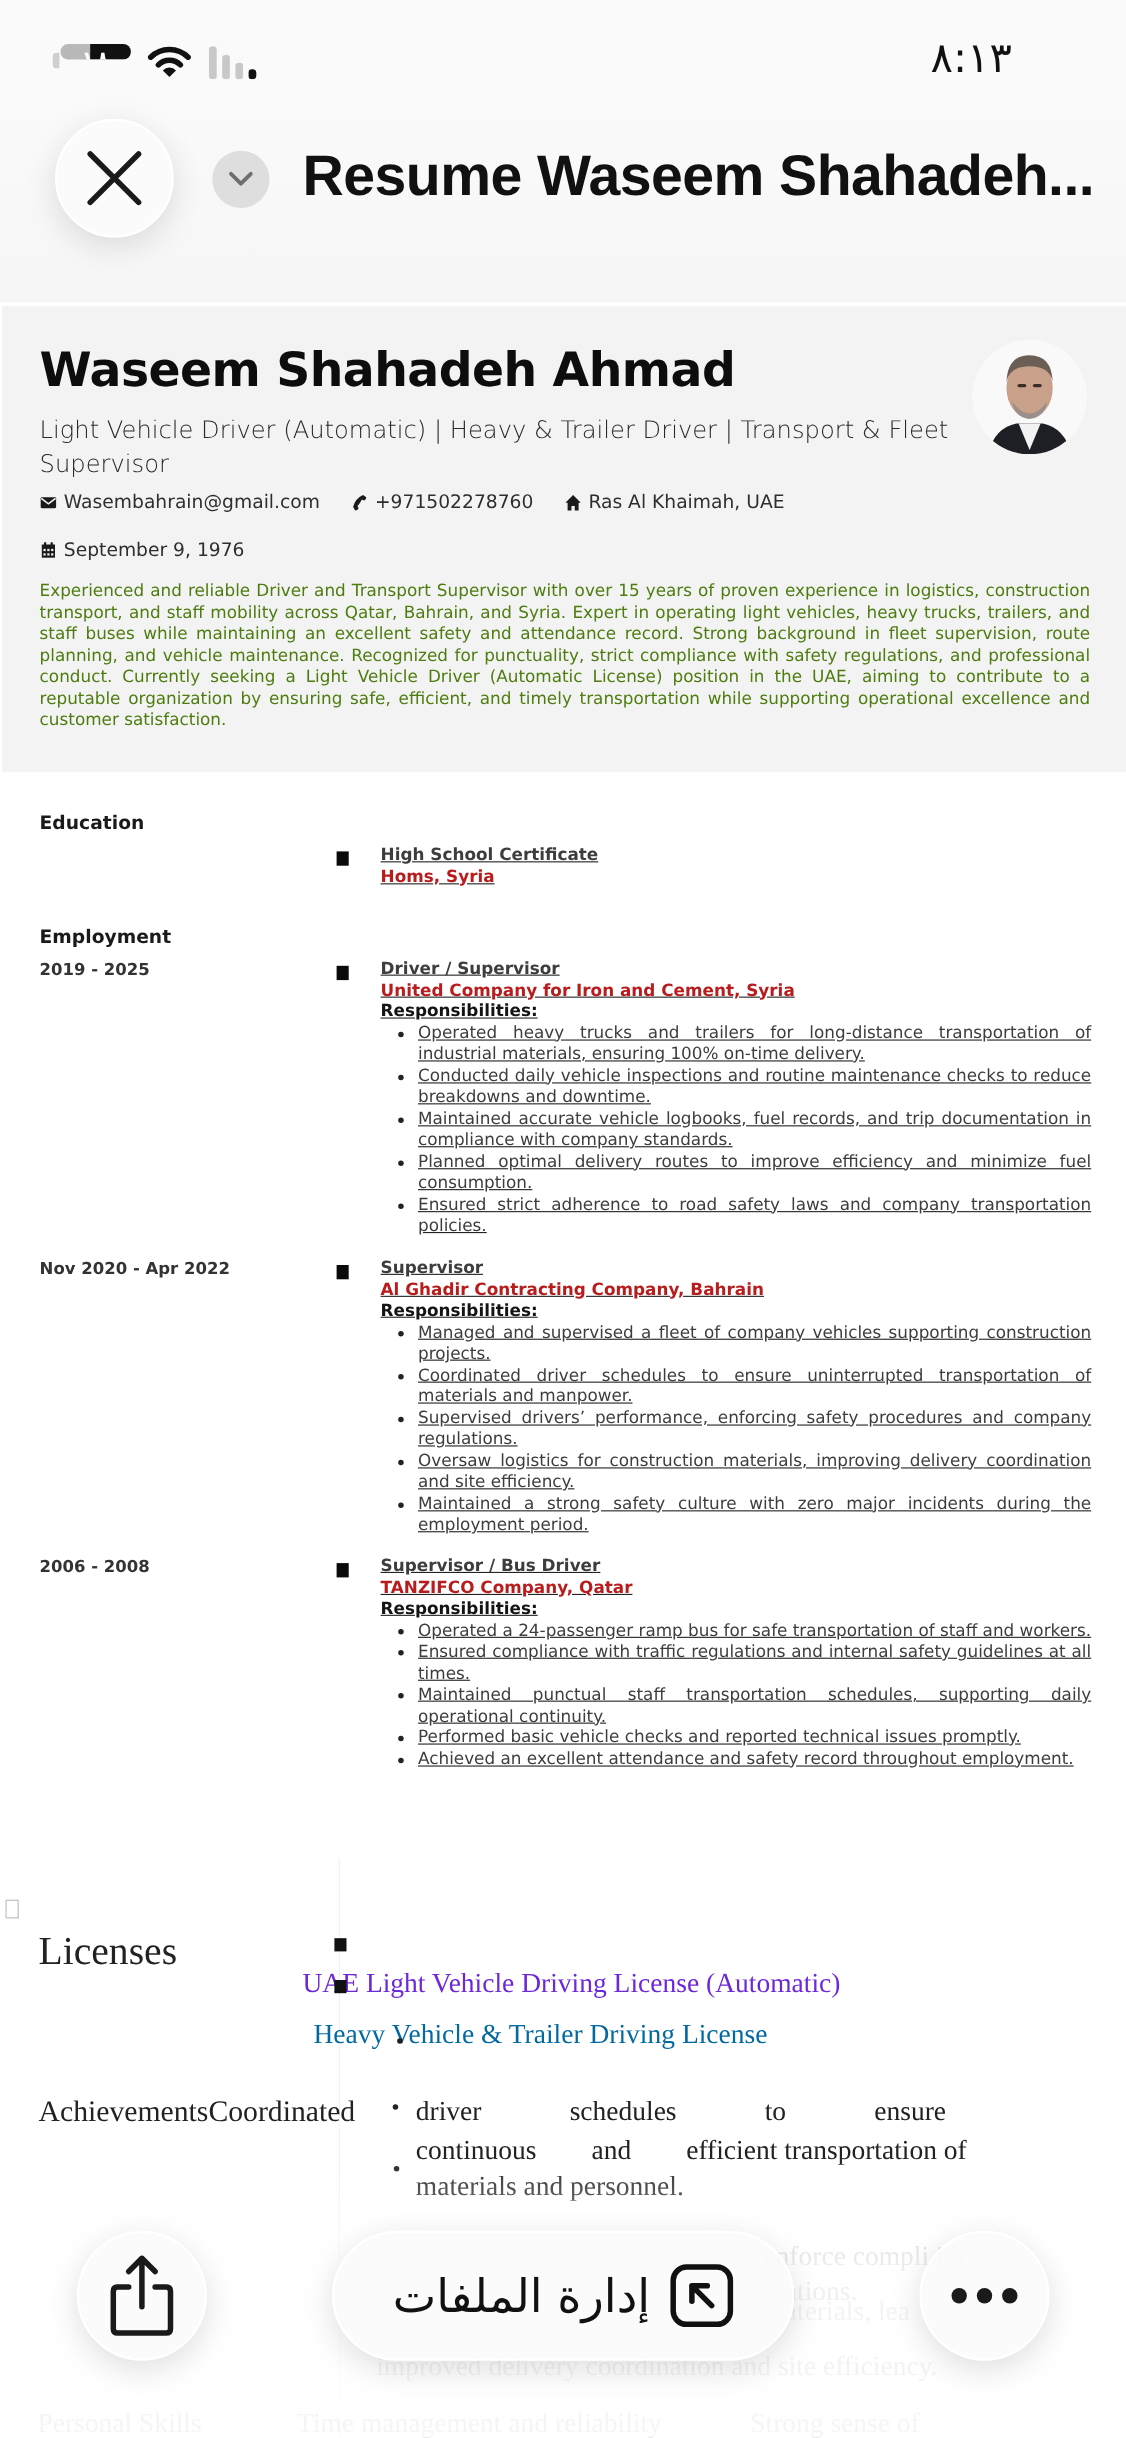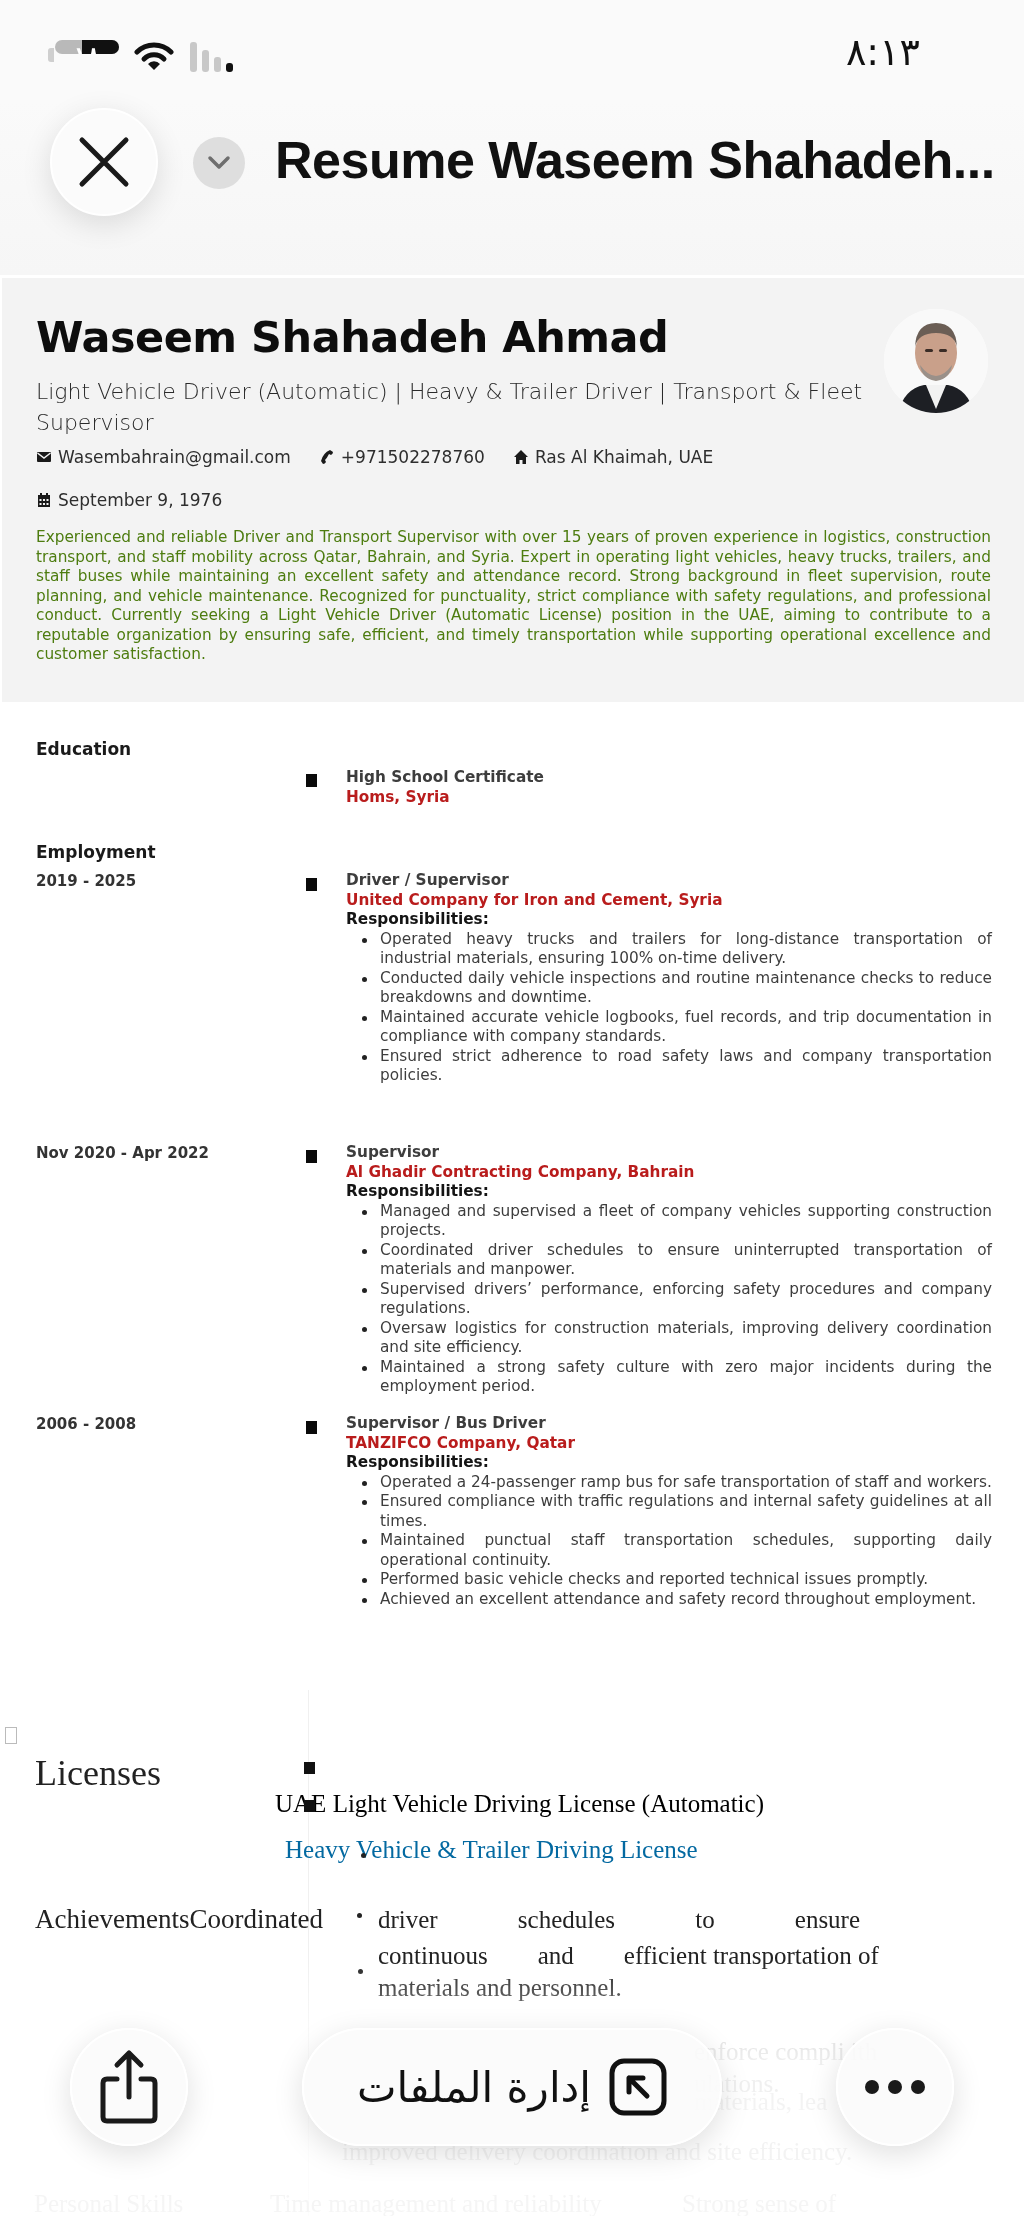--- a/index.html
+++ b/index.html
@@ -30,35 +30,35 @@
     .contact-row { position: absolute; left: 36px; font-size: 17px; color: #2e2e2e; font-family: "DejaVu Sans", sans-serif; display: flex; align-items: center; gap: 6px; white-space: nowrap; }
     .contact-row .ic { display: inline-block; width: 16px; height: 16px; }
     .contact-row .gap { width: 16px; }
     .summary { position: absolute; left: 36px; top: 528px; width: 955px; font-size: 15.3px; line-height: 19.5px; color: #4d7c0f; text-align: justify; font-family: "DejaVu Sans", sans-serif; }
 
     
     .divider-v { position: absolute; left: 308px; top: 1690px; width: 1px; height: 526px; background: #f0f0f0; }
     .sec-title { position: absolute; left: 36px; font-size: 17px; font-weight: bold; color: #1a1a1a; font-family: "DejaVu Sans", sans-serif; }
     .date { position: absolute; left: 36px; font-size: 15px; font-weight: bold; color: #333; font-family: "DejaVu Sans", sans-serif; }
     .sq { position: absolute; left: 306px; width: 11px; height: 13px; background: #0a0a0a; }
-    .entry { position: absolute; left: 346px; width: 646px; font-family: "DejaVu Sans", sans-serif; font-size: 15.3px; line-height: 19.5px; }
+    .entry { position: absolute; left: 346px; width: 646px; font-family: "DejaVu Sans", sans-serif; font-size: 15.3px; line-height: 19.5px; text-decoration: underline; }
     .entry .role { font-weight: bold; color: #3d3d3d; }
     .entry .company { font-weight: bold; color: #b91c1c; }
     .entry .resp { font-weight: bold; color: #141414; }
     .entry ul { list-style: none; margin-left: 0; }
     .entry li { position: relative; padding-left: 34px; color: #3d3d3d; text-align: justify; }
     .entry li::before { content: ""; position: absolute; left: 16px; top: 8px; width: 5px; height: 5px; border-radius: 50%; background: #222; }
 
     
     .serif { font-family: "Liberation Serif", serif; color: #222; }
     .tiny-box { position: absolute; left: 5px; top: 1727px; width: 12px; height: 17px; border: 1px solid #bbb; }
     .lic-title { position: absolute; left: 35px; top: 1752px; font-size: 36px; }
     .lic-sq1 { position: absolute; left: 304px; top: 1762px; width: 11px; height: 12px; background: #111; }
     .lic-sq2 { position: absolute; left: 304px; top: 1800px; width: 11px; height: 12px; background: #111; }
-    .lic1 { position: absolute; left: 275px; top: 1790px; font-size: 25px; color: #000000; }
+    .lic1 { position: absolute; left: 275px; top: 1790px; font-size: 25px; color: #6d28d9; }
     .lic2 { position: absolute; left: 285px; top: 1836px; font-size: 25px; color: #0369a1; }
     .lic-dot { position: absolute; left: 361px; top: 1853px; width: 5px; height: 5px; border-radius: 50%; background: #222; }
     .ach-title { position: absolute; left: 35px; top: 1904px; font-size: 27px; }
     .ach-dot1 { position: absolute; left: 357px; top: 1913px; width: 5px; height: 5px; border-radius: 50%; background: #222; }
     .ach-dot2 { position: absolute; left: 358px; top: 1969px; width: 5px; height: 5px; border-radius: 50%; background: #222; }
     .ach1 { position: absolute; left: 378px; top: 1904px; width: 482px; font-size: 25px; line-height: 32px; text-align: justify; text-align-last: justify; }
     .ach1b { position: absolute; left: 378px; top: 1940px; width: 560px; font-size: 25px; line-height: 32px; }
     .ach1c { position: absolute; left: 378px; top: 1972px; font-size: 25px; line-height: 32px; }
     .faded { position: absolute; font-size: 25px; color: #bfbfbf; font-family: "Liberation Serif", serif; white-space: nowrap; }
 
@@ -170,20 +170,21 @@
 <div class="date" style="top:872px;">2019 - 2025</div>
 <div class="sq" style="top:878px;"></div>
 <div class="entry" style="top:871px;">
   <div class="role">Driver / Supervisor</div>
   <div class="company">United Company for Iron and Cement, Syria</div>
   <div class="resp">Responsibilities:</div>
   <ul>
     <li>Operated heavy trucks and trailers for long-distance transportation of industrial materials, ensuring 100% on-time delivery.</li>
     <li>Conducted daily vehicle inspections and routine maintenance checks to reduce breakdowns and downtime.</li>
     <li>Maintained accurate vehicle logbooks, fuel records, and trip documentation in compliance with company standards.</li>
+    <li>Planned optimal delivery routes to improve efficiency and minimize fuel consumption.</li>
     <li>Ensured strict adherence to road safety laws and company transportation policies.</li>
   </ul>
 </div>
 
 <div class="date" style="top:1144px;">Nov 2020 - Apr 2022</div>
 <div class="sq" style="top:1150px;"></div>
 <div class="entry" style="top:1143px;">
   <div class="role">Supervisor</div>
   <div class="company">Al Ghadir Contracting Company, Bahrain</div>
   <div class="resp">Responsibilities:</div>

